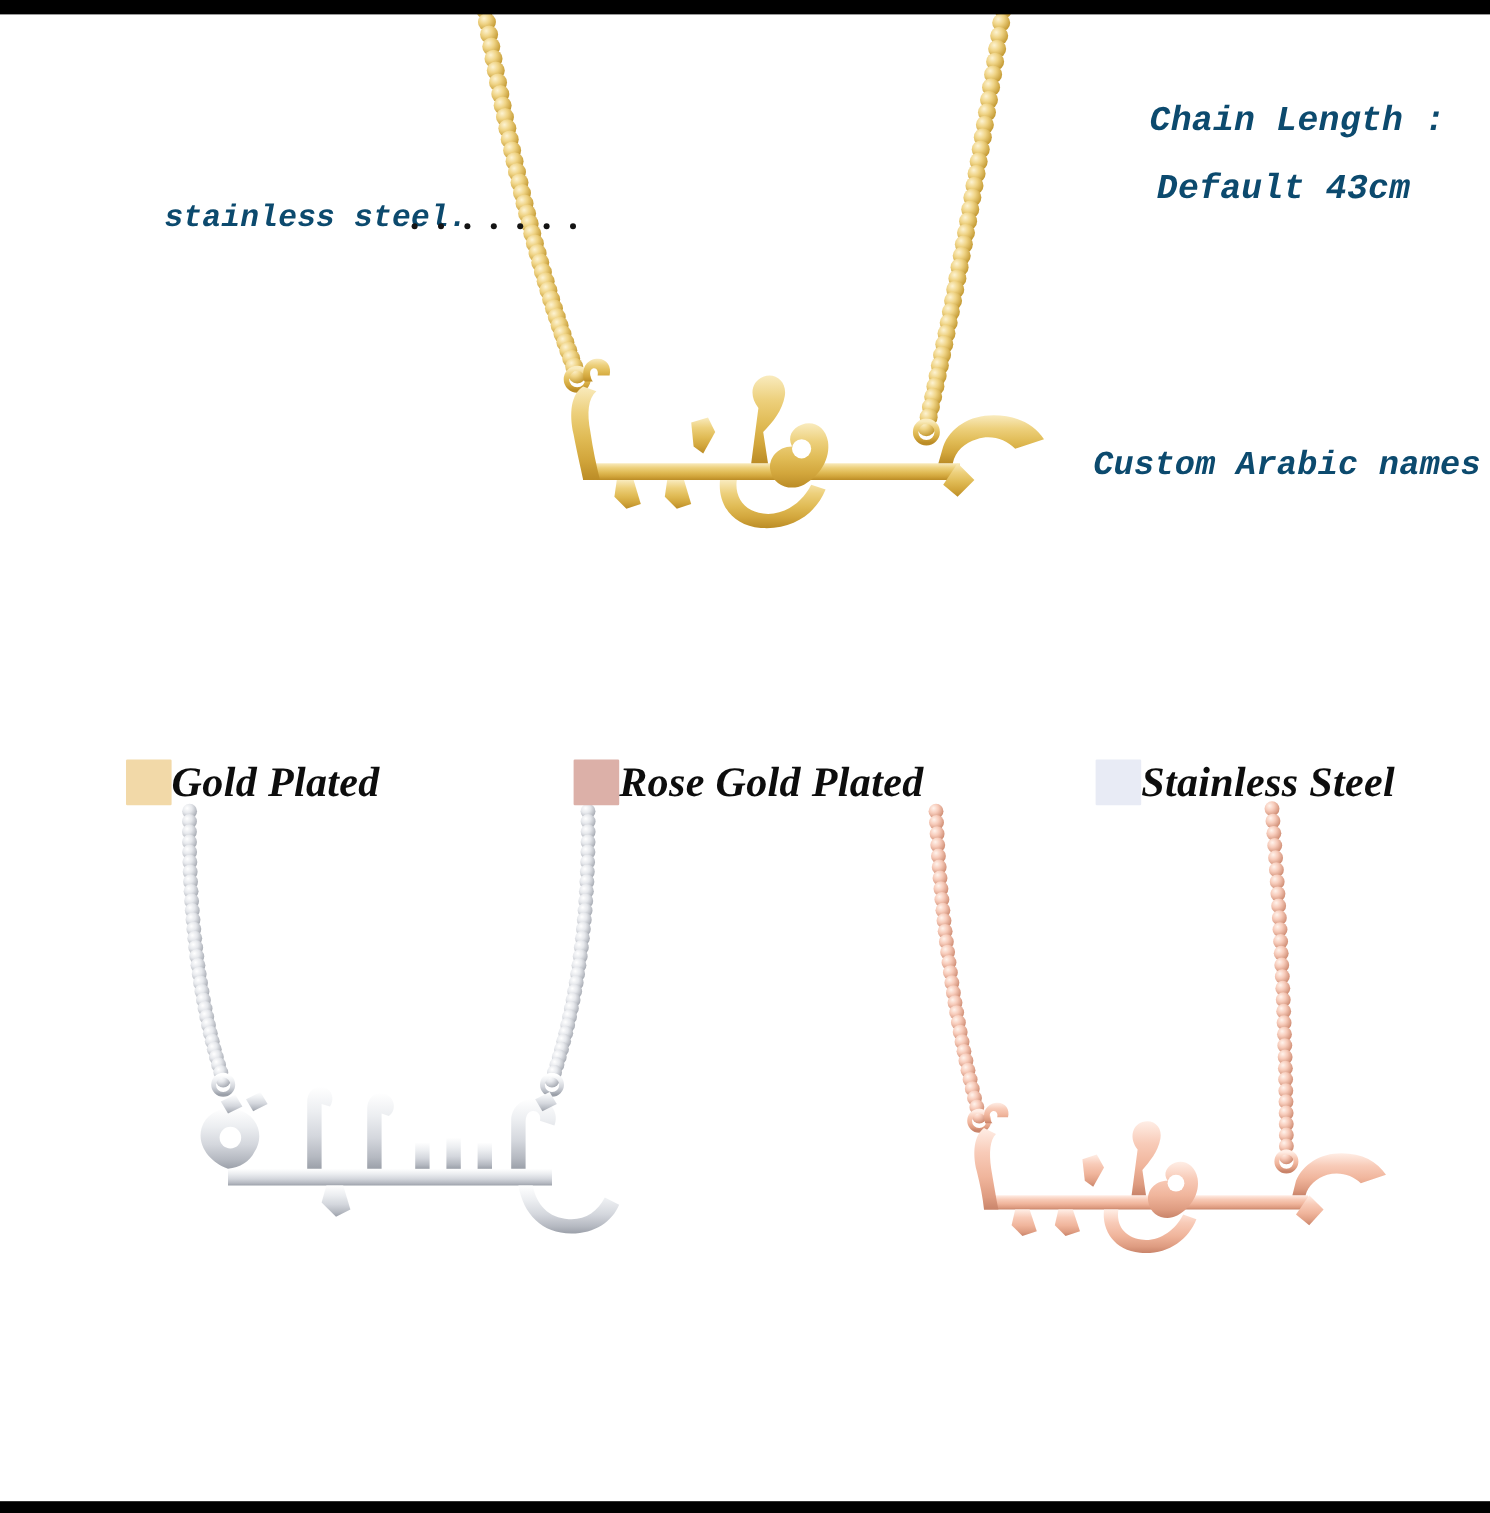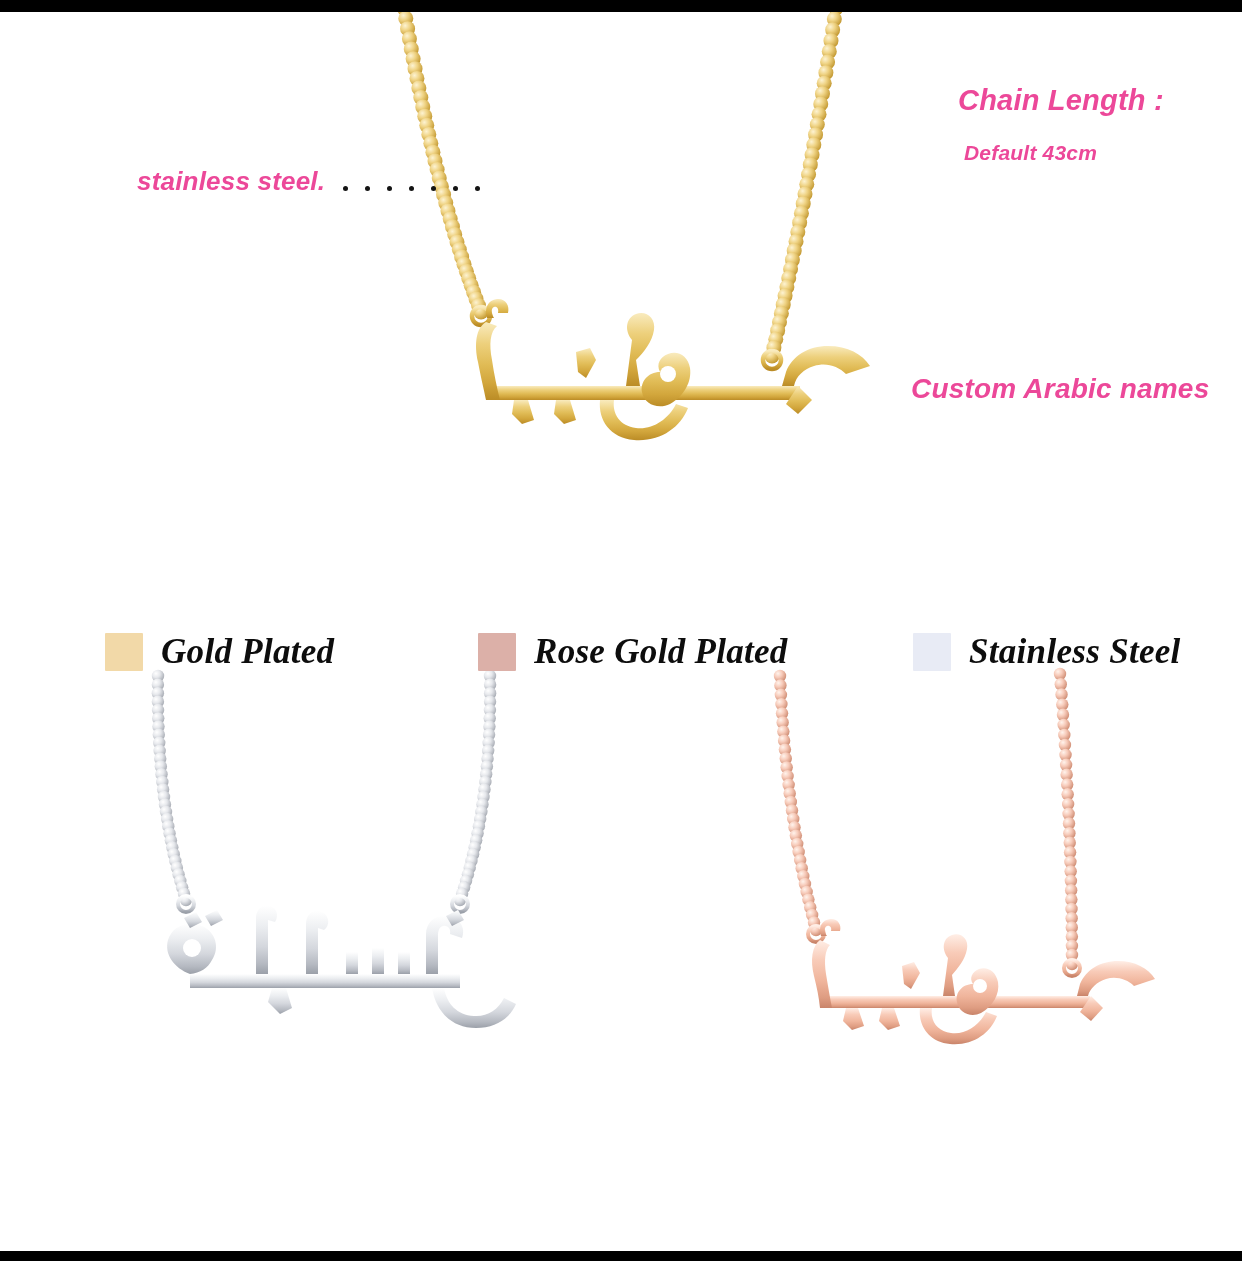--- a/index.html
+++ b/index.html
@@ -27,30 +27,30 @@
     width: 1242px;
     background: #000000;
     z-index: 60;
   }
   .bar-top    { top: 0;    height: 12px; }
   .bar-bottom { bottom: 0; height: 10px; }
 
   
   .anno {
     position: absolute;
-    font-family: Liberation Sans, sans-serif;
+    font-family: Liberation Mono, monospace;
     font-weight: bold;
     font-style: italic;
-    color: #ec4899;
+    color: #0c4a6e;
     white-space: nowrap;
     letter-spacing: 0.2px;
     z-index: 40;
   }
   .anno-chain-1 { left: 958px; top: 84px;  font-size: 29px; }
-  .anno-chain-2 { left: 964px; top: 141px; font-size: 21px; }
+  .anno-chain-2 { left: 964px; top: 141px; font-size: 29px; }
   .anno-steel   { left: 137px; top: 166px; font-size: 26px; }
   .anno-custom  { left: 911px; top: 373px; font-size: 28px; text-align: center; }
 
   
   .leader {
     position: absolute;
     display: flex;
     align-items: center;
     z-index: 40;
   }
@@ -71,21 +71,20 @@
     top: 628px;
     left: 0;
     width: 1242px;
     height: 48px;
     z-index: 40;
   }
   .legend-item {
     position: absolute;
     display: flex;
     align-items: center;
-    gap: 18px;
     height: 48px;
     justify-content: space-between;
   }
   .legend-item.gold  { left: 105px; }
   .legend-item.rose  { left: 478px; }
   .legend-item.steel { left: 913px; }
 
   .swatch {
     width: 38px;
     height: 38px;

